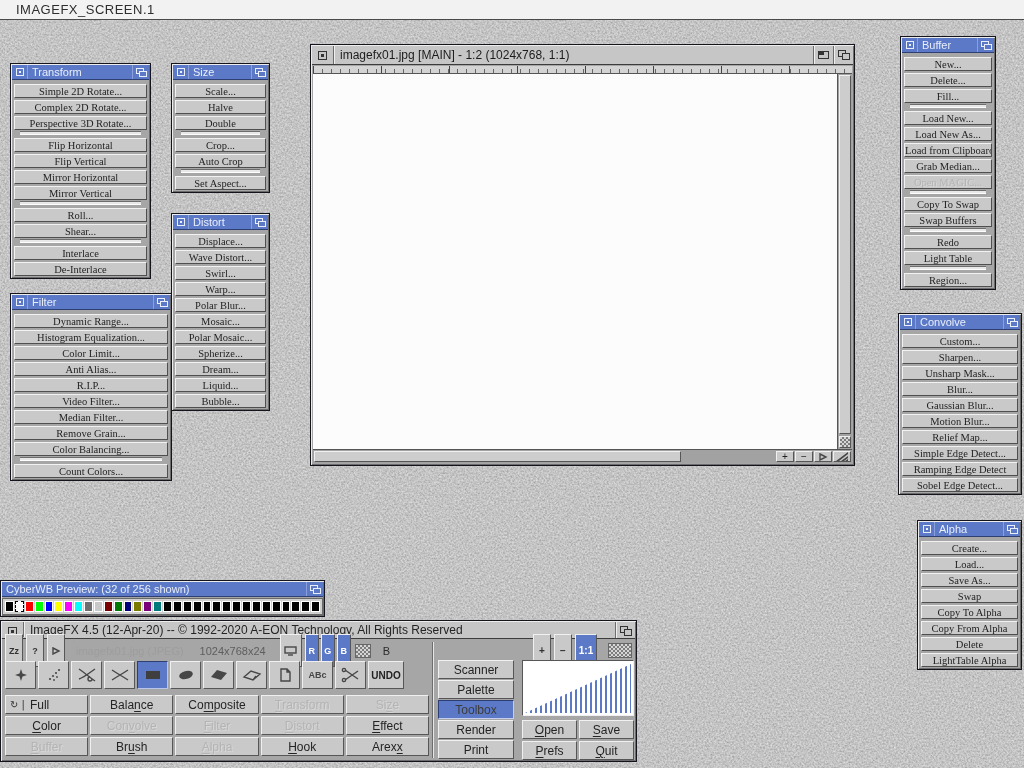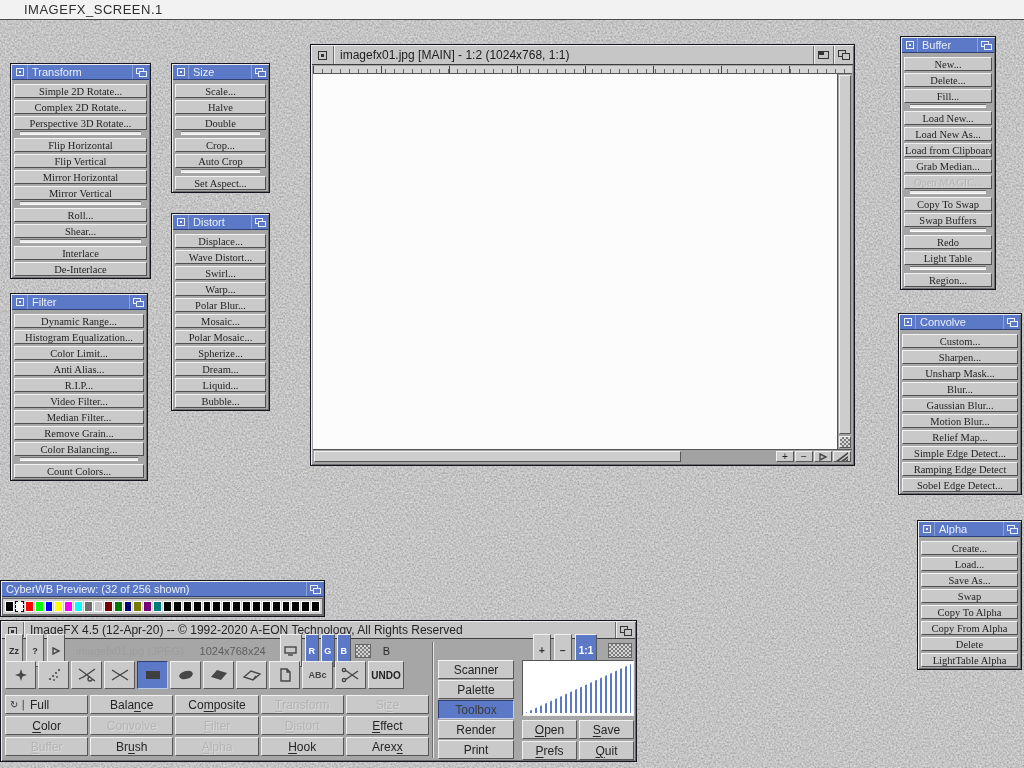--- a/index.html
+++ b/index.html
@@ -4,21 +4,21 @@
 <style>
   * { margin:0; padding:0; box-sizing:border-box; }
   html,body { width:1024px; height:768px; overflow:hidden; }
   body { font-family:"Liberation Sans","DejaVu Sans",sans-serif; background:#8f8f8f; position:relative; }
   #stage { position:absolute; inset:0; width:1024px; height:768px; overflow:hidden; }
   #texture { position:absolute; inset:0; z-index:0; }
 
   
   .screenbar { position:absolute; left:0; top:0; width:1024px; height:20px; background:#f2f2f2;
     border-bottom:1px solid #4a4a4a; z-index:5; display:flex; align-items:center; }
-  .screenbar span { padding-left:24px; font-size:13px; color:#2e2e2e; letter-spacing:.5px; }
+  .screenbar span { padding-left:16px; font-size:13px; color:#2e2e2e; letter-spacing:.5px; }
 
   
   .win { position:absolute; background:#a6a6a6; border:1px solid #14141c; z-index:10;
     box-shadow: inset 1px 1px 0 rgba(255,255,255,.8), inset -1px -1px 0 rgba(0,0,0,.35); }
 
   
   .ptitle { display:flex; align-items:stretch; height:15px; background:#5b79c6;
     border-bottom:1px solid #2e3f73; color:#e9eefb; font-size:11px; line-height:14px; margin:1px; }
   .pclose { width:16px; border-right:1px solid #8aa0dc; position:relative; flex:none; }
   .pclose i { position:absolute; left:4px; top:3px; width:8px; height:8px; border:1px solid #e9eefb; }
@@ -217,21 +217,21 @@
         <div class="pbtn">Polar Blur...</div>
         <div class="pbtn">Mosaic...</div>
         <div class="pbtn">Polar Mosaic...</div>
         <div class="pbtn">Spherize...</div>
         <div class="pbtn">Dream...</div>
         <div class="pbtn">Liquid...</div>
         <div class="pbtn">Bubble...</div>
       </div>
 </div>
 
-<div class="win" style="left:10px;top:293px;width:138px;">
+<div class="win" style="left:10px;top:293px;width:162px;">
   <div class="ptitle">
     <span class="pclose">
           <i></i>
         </span>
     <span class="ptext">Filter</span>
     <span class="pdepth">
           <i></i>
           <i></i>
         </span>
   </div>

